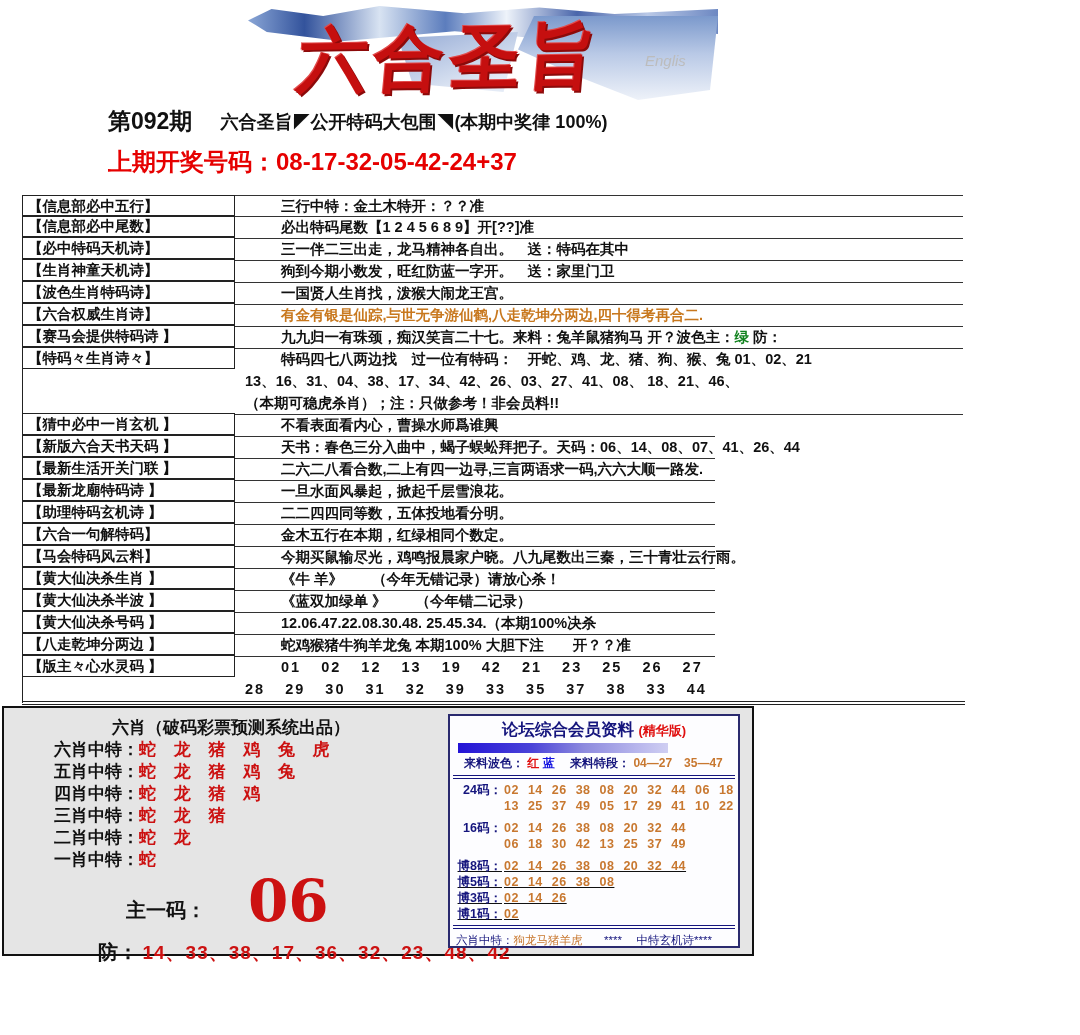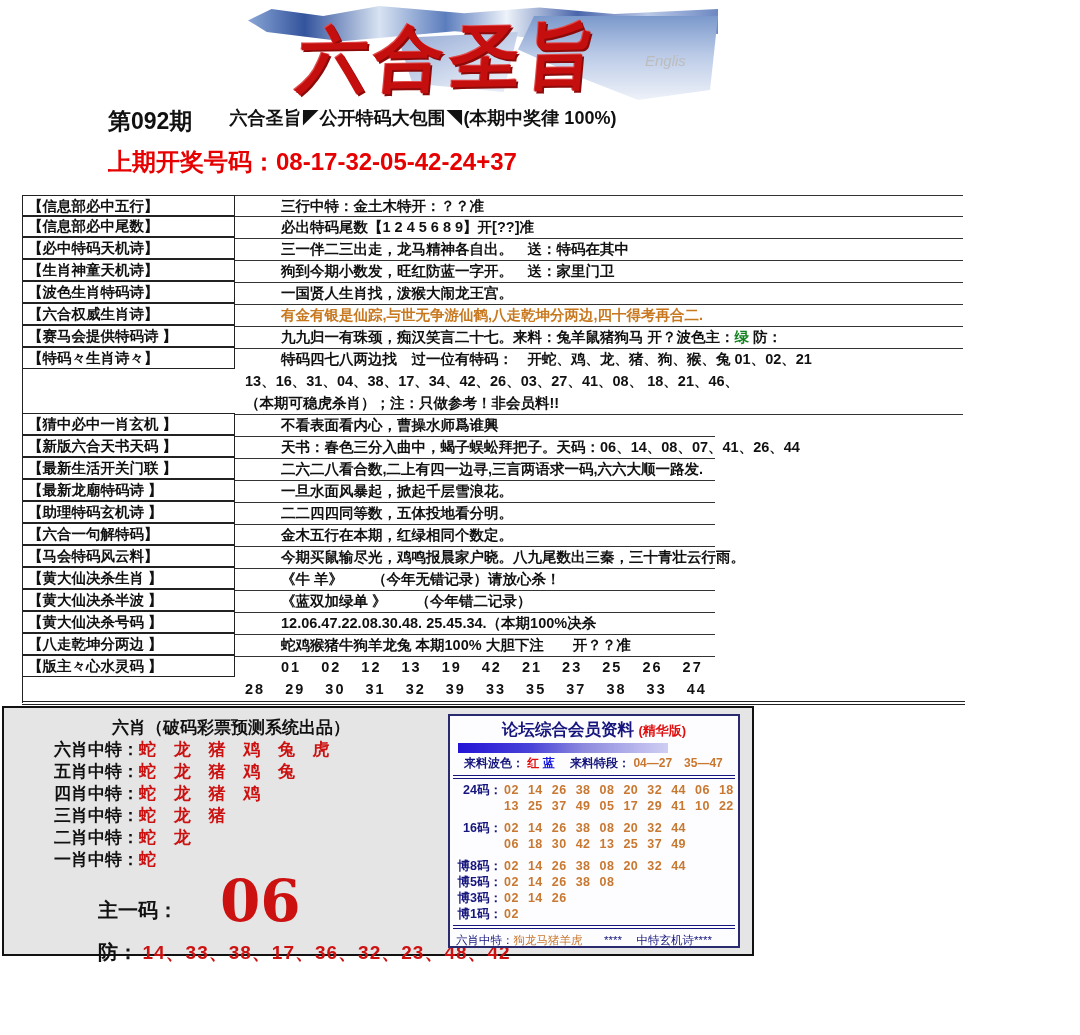--- a/index.html
+++ b/index.html
@@ -13,21 +13,21 @@
   .banner-blob{position:absolute;left:270px;top:12px;width:200px;height:84px;
     background:linear-gradient(180deg,#7b99cc 0%,#b9c9e6 45%,#eef2f9 100%);
     clip-path:polygon(8% 0,100% 0,96% 88%,60% 100%,30% 72%,0 40%);}
   .banner-blob2{position:absolute;left:150px;top:28px;width:120px;height:60px;
     background:linear-gradient(160deg,#93a9d4 0%,#e4ebf6 80%);
     clip-path:polygon(0 10%,100% 0,88% 100%,12% 86%);}
   .logo-text{position:absolute;left:50px;top:14px;font-family:"DejaVu Serif",serif;font-weight:bold;
     font-size:70px;line-height:80px;color:#c50f0f;letter-spacing:6px;transform:skewX(-6deg) rotate(-1deg);
     text-shadow:2px 2px 0 #8c0a0a,-1px -1px 0 #e24a4a;white-space:nowrap;}
   .watermark{position:absolute;left:645px;top:52px;color:#bcbcbc;font-size:15px;font-style:italic;}
-  .issue-line{position:absolute;left:108px;top:106px;display:flex;align-items:flex-start;gap:37px;white-space:nowrap;}
+  .issue-line{position:absolute;left:108px;top:106px;display:flex;align-items:center;gap:28px;white-space:nowrap;}
   .issue-label{font-size:23px;font-weight:bold;}
   .issue-subtitle{font-size:18px;font-weight:bold;}
   .last-draw{position:absolute;left:108px;top:146px;font-size:24px;font-weight:bold;color:#e60000;white-space:nowrap;}
   
   .ptable{position:absolute;left:22px;top:195px;width:942px;border-left:1.6px solid #222;
           border-bottom:4px double #222;}
   .trow{display:flex;align-items:flex-start;}
   .tlbl{flex:0 0 212px;box-sizing:border-box;height:22px;line-height:19px;border:1.6px solid #222;border-left:none;
         margin-top:-1.6px;padding:1px 5px 0 5px;font-size:14.5px;font-weight:bold;white-space:nowrap;overflow:hidden;}
   .trow:first-child .tlbl{margin-top:0;}
@@ -44,39 +44,39 @@
   
   .bottom-box{position:absolute;left:2px;top:706px;width:752px;height:250px;border:2.5px solid #111;
               box-sizing:border-box;background:#e5e5e5;}
   
   .six-panel{position:absolute;left:28px;top:8px;width:400px;}
   .sp-title{margin-left:80px;font-size:17px;font-weight:bold;white-space:nowrap;}
   .sp-row{margin-left:22px;height:22px;line-height:22px;white-space:nowrap;}
   .sp-lbl{font-size:17px;font-weight:bold;}
   .sp-val{font-size:17px;font-weight:bold;color:#cc1111;word-spacing:9px;letter-spacing:2px;}
   .sp-main{display:flex;align-items:center;margin-left:66px;margin-top:4px;height:52px;}
-  .sp-main-lbl{font-size:20px;font-weight:bold;margin-top:18px;}
+  .sp-main-lbl{font-size:20px;font-weight:bold;margin-top:18px;margin-left:28px;}
   .sp-main-code{font-family:"DejaVu Serif",serif;font-size:58px;font-weight:bold;color:#cc1111;margin-left:42px;line-height:52px;}
   .sp-guard{margin-left:66px;margin-top:12px;white-space:nowrap;}
   .sp-guard-lbl{font-size:20px;font-weight:bold;}
   .sp-guard-vals{font-size:19px;font-weight:bold;color:#cc1111;letter-spacing:1px;}
   
   .forum-box{position:absolute;left:444px;top:6px;width:292px;height:234px;border:2.5px solid #2a2a6e;
              box-sizing:border-box;background:#fdfdff;overflow:hidden;}
   .fb-title{text-align:center;margin-top:3px;white-space:nowrap;}
   .fb-title-main{font-size:16.5px;font-weight:bold;color:#15157d;}
   .fb-title-suffix{font-size:13px;font-weight:bold;color:#e01010;}
   .fb-gradbar{margin:2px 0 2px 8px;width:210px;height:10px;
     background:linear-gradient(90deg,#2313d6 0%,#4a43d8 35%,#8d8ade 60%,#b7b5ec 85%,#cfcef2 100%);}
   .fb-info{margin-left:14px;font-size:12px;font-weight:bold;white-space:nowrap;}
   .navy{color:#15157d;} .redc{color:#e01010;} .bluec{color:#1414e0;} .orangec{color:#c87830;}
   .fb-rule{height:2px;border-top:1.5px solid #15157d;border-bottom:1.5px solid #15157d;margin:3px 3px;}
   .fb-codes{margin-top:2px;}
   .fb-grp{margin-bottom:6px;}
-  .fb-grp.tight{margin-bottom:0;}
+  .fb-grp.tight{margin-bottom:0;text-decoration:underline;}
   .fb-cline{display:flex;height:16px;line-height:16px;font-size:12.5px;font-weight:bold;white-space:nowrap;}
   .fb-clbl{flex:0 0 52px;text-align:right;color:#15157d;}
   .fb-cnums{color:#c87830;word-spacing:5px;letter-spacing:0.5px;margin-left:2px;}
   .fb-footer{margin-top:3px;}
   .fb-frow{display:flex;height:16px;line-height:16px;font-size:11.5px;font-weight:normal;white-space:nowrap;}
   .fb-fleft{flex:0 0 148px;margin-left:6px;}
   .fb-note-navy{color:#15157d;}
 </style>
 </head>
 <body>

